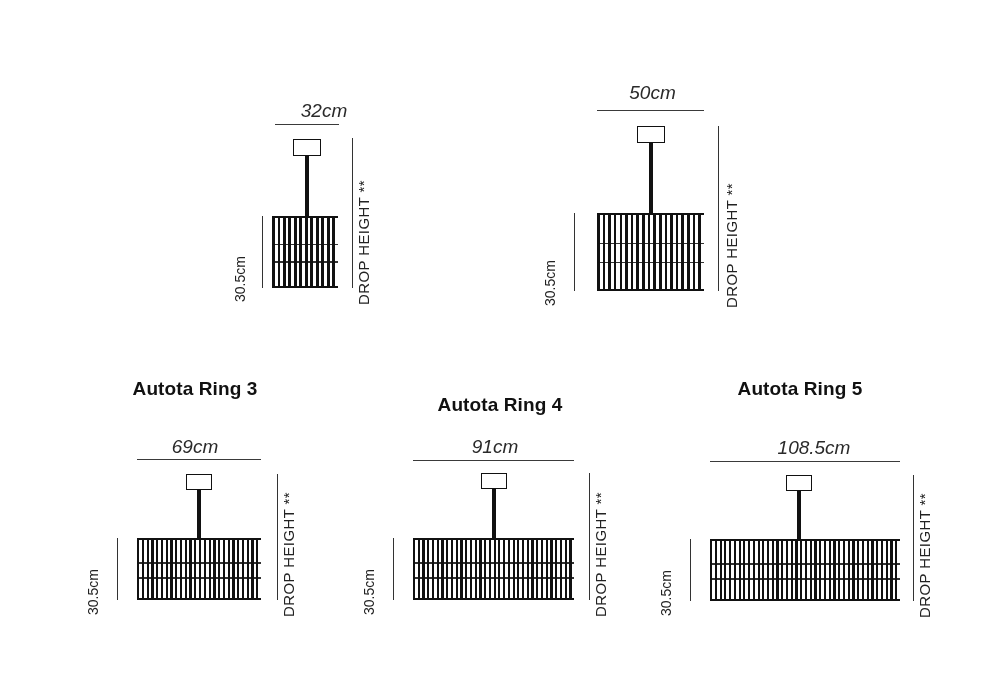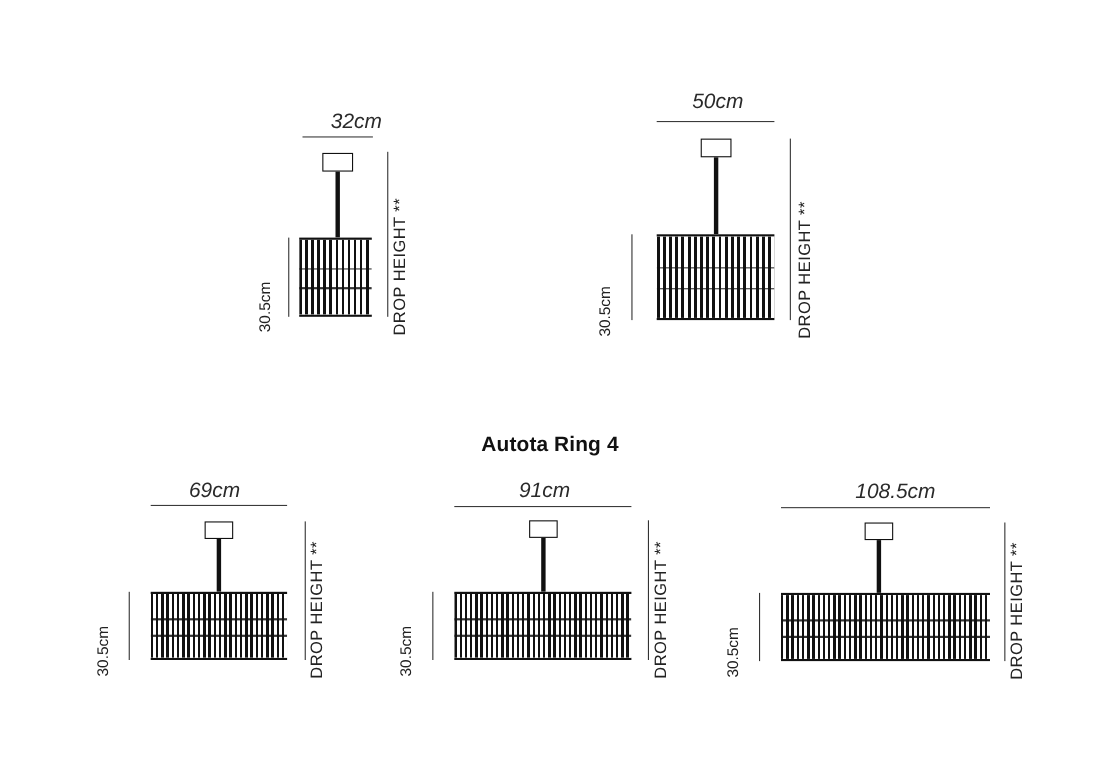--- a/index.html
+++ b/index.html
@@ -86,20 +86,21 @@
         <div class="slats" style="background: repeating-linear-gradient(to right, rgb(17, 17, 17) 0px, rgb(17, 17, 17) 2.59px, rgb(255, 255, 255) 2.59px, rgb(255, 255, 255) 5.63px);"></div>
         <div class="ring-band" style="top: 28.08px;"></div>
         <div class="ring-band" style="top: 46.8px;"></div>
       </div>
       <div class="h-rule" style="left: 29px; top: 175px; height: 78px;"></div>
       <div class="h-label" style="left: 13px; top: 252px;">30.5cm</div>
       <div class="drop-rule" style="left: 173px; top: 88px; height: 165px;"></div>
       <div class="drop-label" style="left: 195px; top: 253px;">DROP HEIGHT **</div>
     </div>
     <div class="fig" style="left: 95px; top: 378px; width: 200px; height: 240px;">
+      <div class="fig-title" style="top: 0px;">Autota Ring 3</div>
       <div class="w-label" style="left: 45px; top: 58px; width: 110px;">69cm</div>
       <div class="w-line" style="left: 42px; top: 81px; width: 124px;"></div>
       <div class="canopy" style="left: 91px; top: 96px; width: 26px; height: 16px;"></div>
       <div class="stem" style="left: 102px; top: 112px; width: 4px; height: 48px;"></div>
       <div class="shade" style="left: 42px; top: 160px; width: 124px; height: 62px;">
         <div class="slats" style="background: repeating-linear-gradient(to right, rgb(17, 17, 17) 0px, rgb(17, 17, 17) 2.19px, rgb(255, 255, 255) 2.19px, rgb(255, 255, 255) 4.77px);"></div>
         <div class="ring-band" style="top: 22.32px;"></div>
         <div class="ring-band" style="top: 37.2px;"></div>
       </div>
       <div class="h-rule" style="left: 22px; top: 160px; height: 62px;"></div>
@@ -117,20 +118,21 @@
         <div class="slats" style="background: repeating-linear-gradient(to right, rgb(17, 17, 17) 0px, rgb(17, 17, 17) 2.18px, rgb(255, 255, 255) 2.18px, rgb(255, 255, 255) 4.74px);"></div>
         <div class="ring-band" style="top: 22.32px;"></div>
         <div class="ring-band" style="top: 37.2px;"></div>
       </div>
       <div class="h-rule" style="left: -7px; top: 160px; height: 62px;"></div>
       <div class="h-label" style="left: -23px; top: 221px;">30.5cm</div>
       <div class="drop-rule" style="left: 189px; top: 95px; height: 127px;"></div>
       <div class="drop-label" style="left: 209px; top: 222px;">DROP HEIGHT **</div>
     </div>
     <div class="fig" style="left: 700px; top: 378px; width: 200px; height: 240px;">
+      <div class="fig-title" style="top: 0px;">Autota Ring 5</div>
       <div class="w-label" style="left: 59px; top: 59px; width: 110px;">108.5cm</div>
       <div class="w-line" style="left: 10px; top: 83px; width: 190px;"></div>
       <div class="canopy" style="left: 86px; top: 97px; width: 26px; height: 16px;"></div>
       <div class="stem" style="left: 97px; top: 113px; width: 4px; height: 48px;"></div>
       <div class="shade" style="left: 10px; top: 161px; width: 190px; height: 62px;">
         <div class="slats" style="background: repeating-linear-gradient(to right, rgb(17, 17, 17) 0px, rgb(17, 17, 17) 2.19px, rgb(255, 255, 255) 2.19px, rgb(255, 255, 255) 4.75px);"></div>
         <div class="ring-band" style="top: 22.32px;"></div>
         <div class="ring-band" style="top: 37.2px;"></div>
       </div>
       <div class="h-rule" style="left: -10px; top: 161px; height: 62px;"></div>

